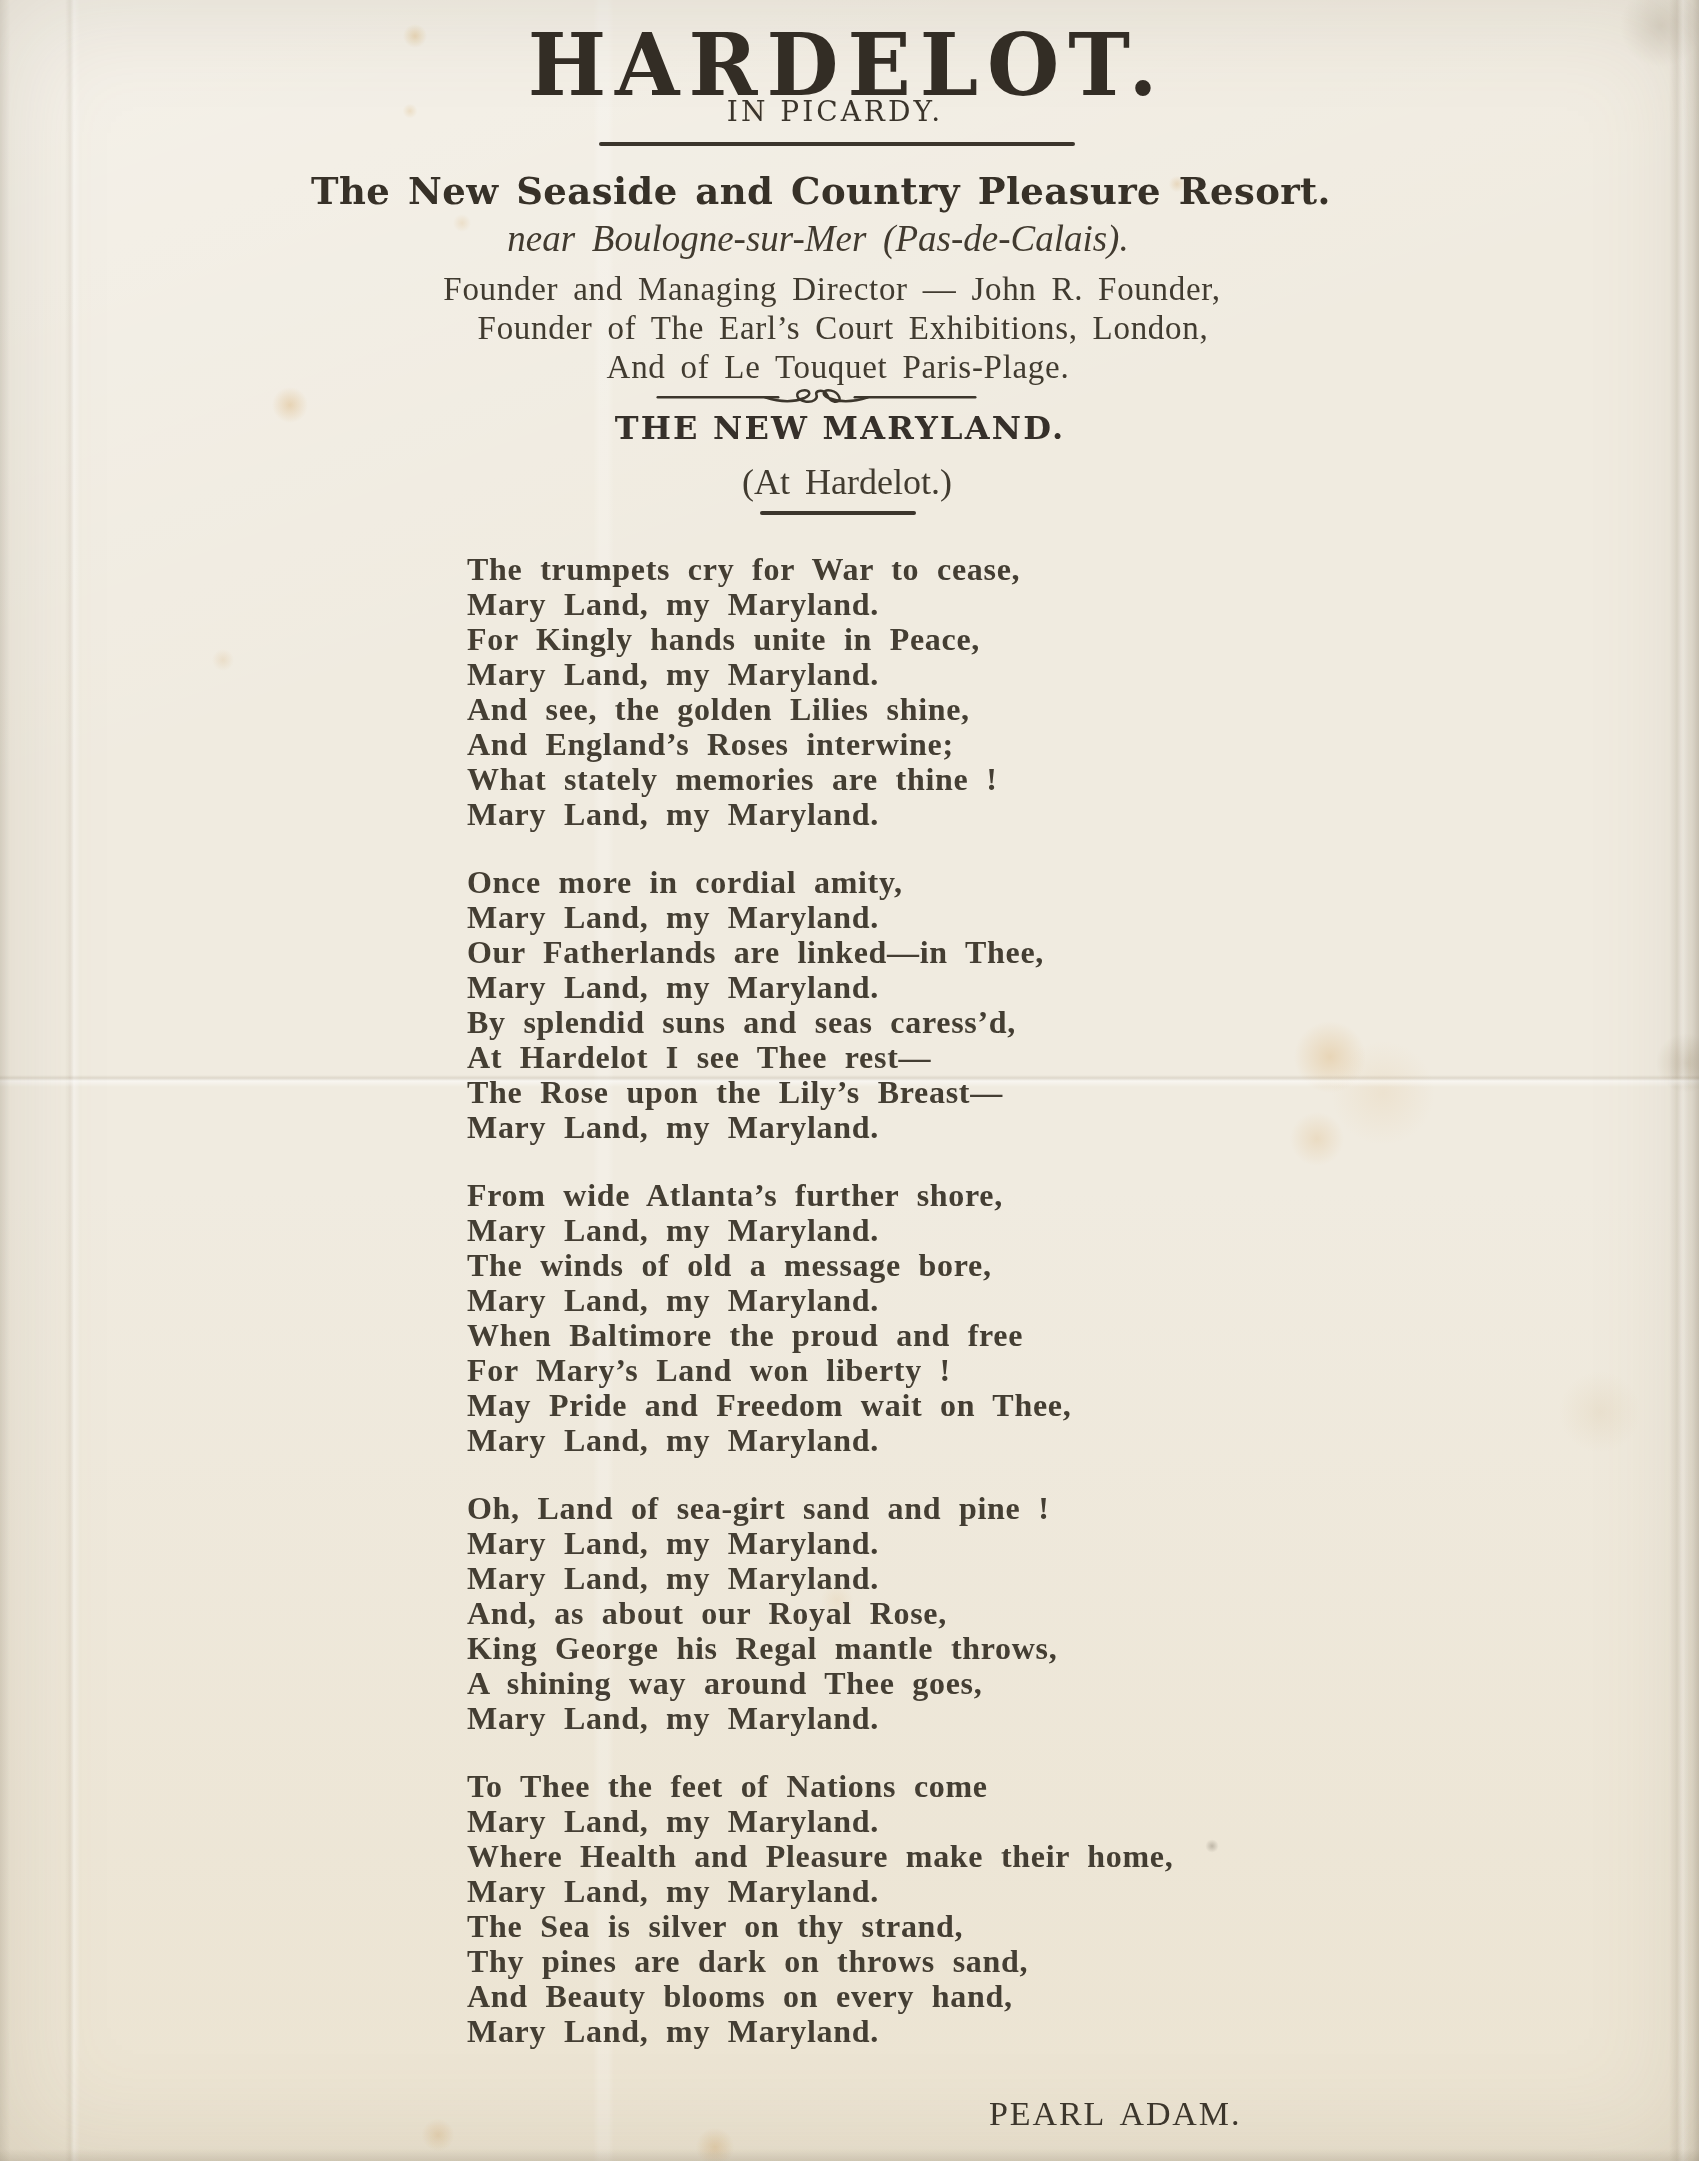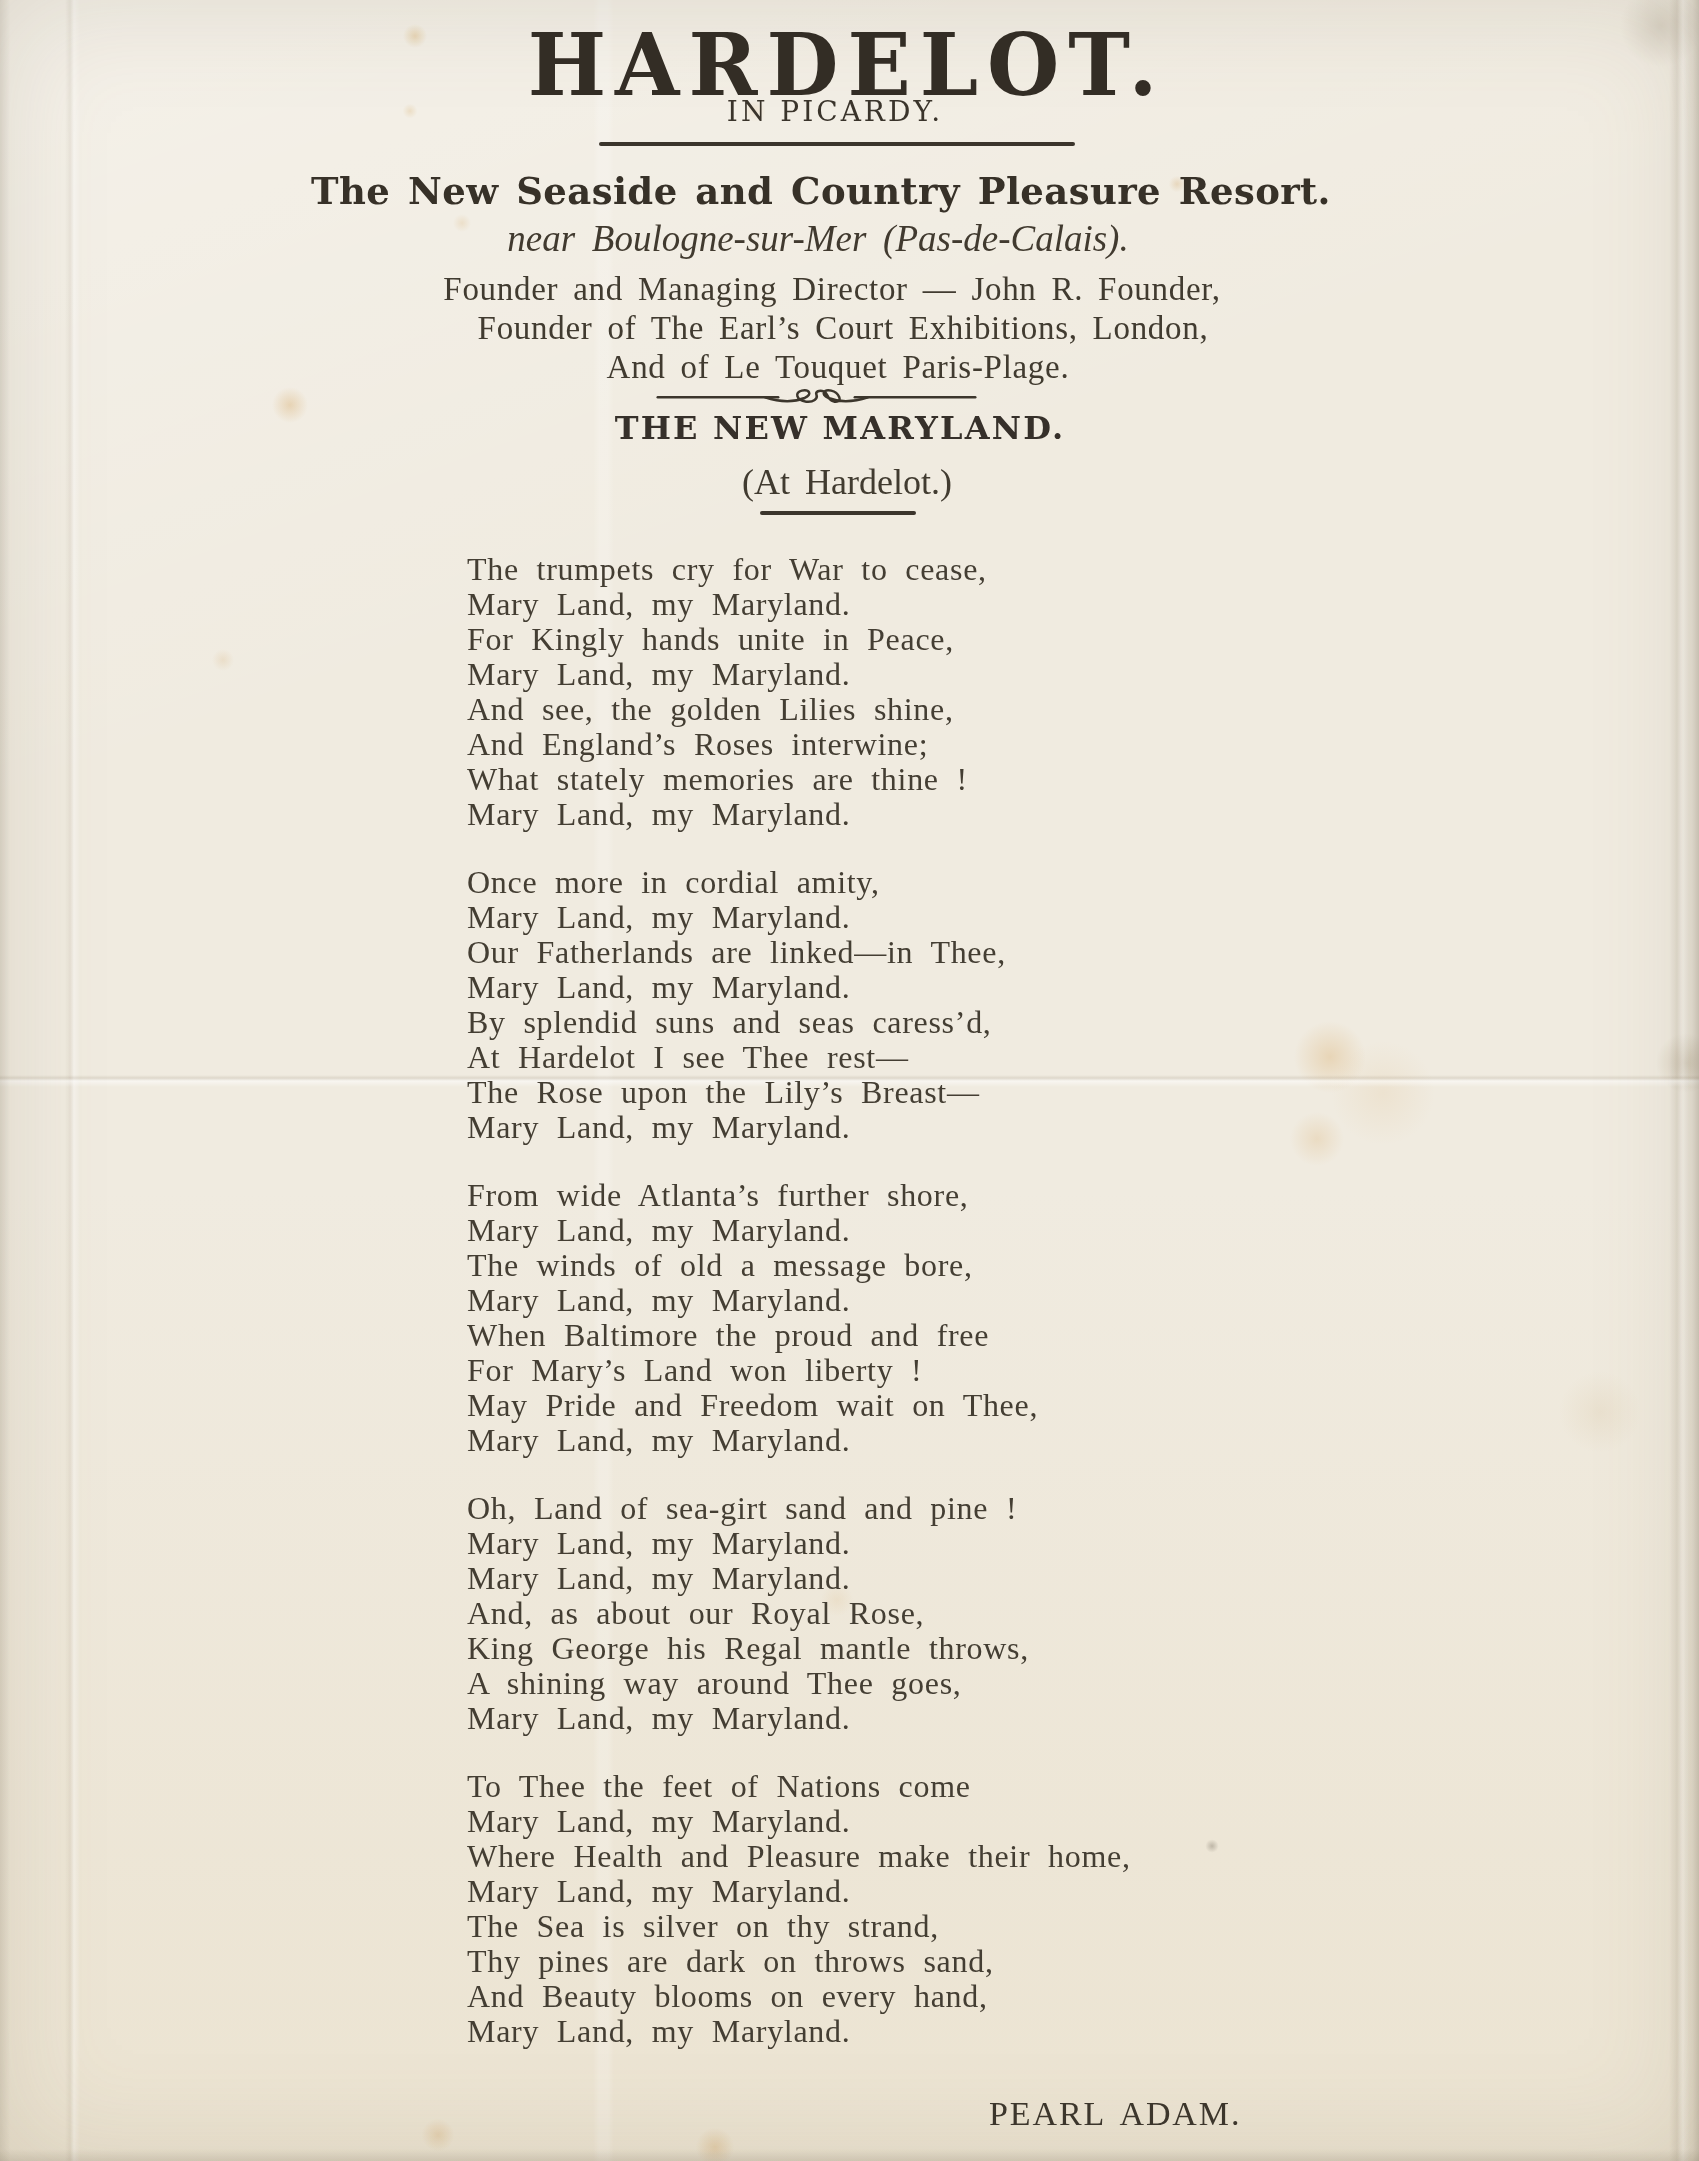--- a/index.html
+++ b/index.html
@@ -115,21 +115,21 @@
     position: absolute;
     left: 467px; top: 552px;
     font-size: 32px;
     line-height: 35px;
     letter-spacing: 0.7px;
     word-spacing: 9px;
     color: #45402f;
     color: #443e33;
   }
   .stanza { margin-bottom: 33px; }
-  .line { white-space: nowrap; }
+  .line { white-space: nowrap; font-weight: bold; }
   .line.refrain { }
 
   .author {
     left: 989px; top: 2095px;
     font-size: 34px;
     letter-spacing: 1.9px;
     word-spacing: 6px;
     color: #3c362c;
   }
 </style>

